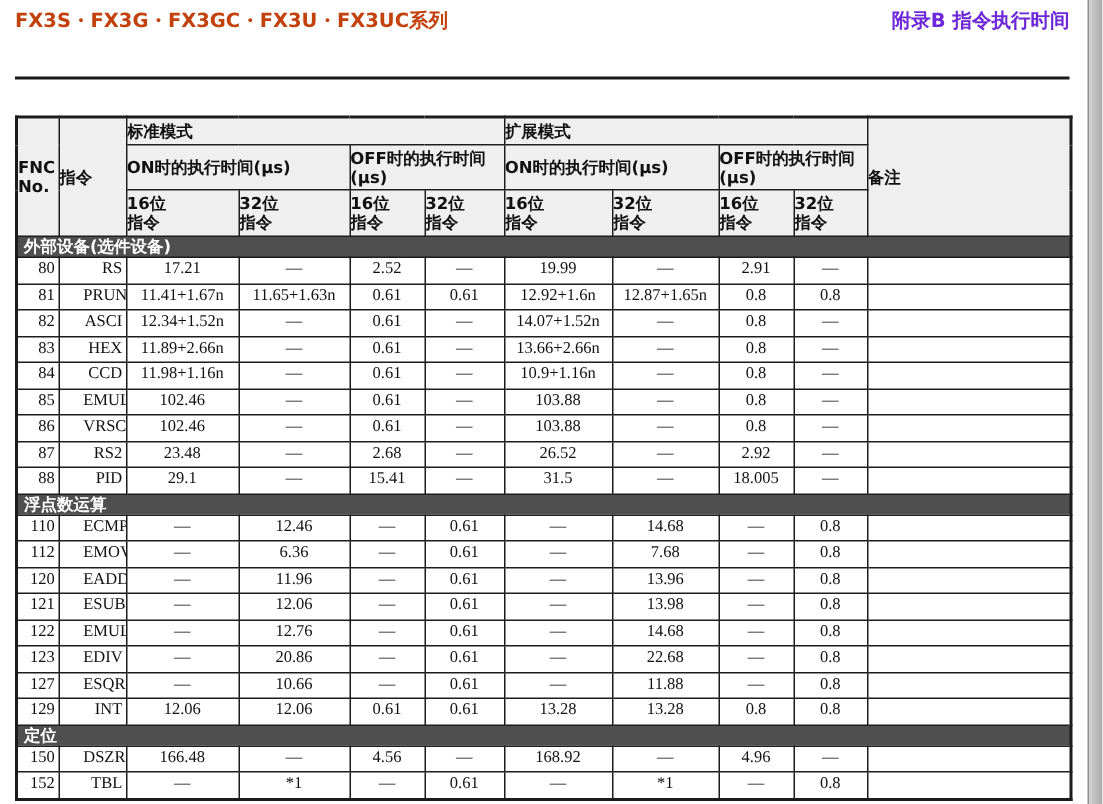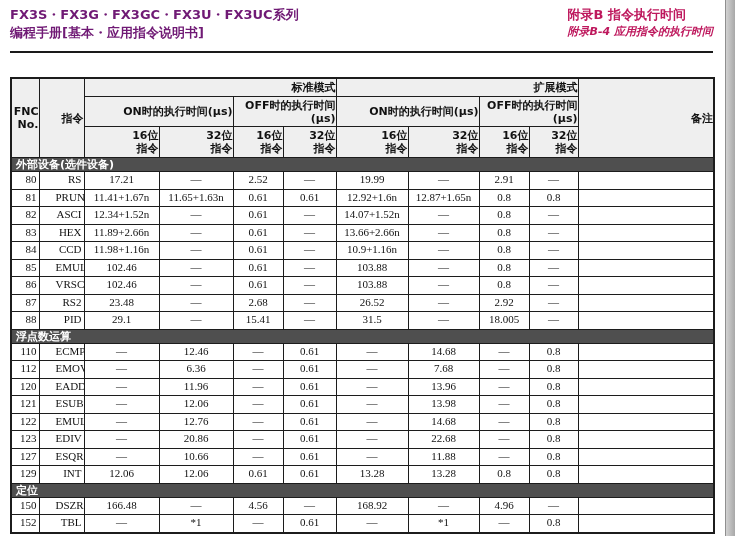--- a/index.html
+++ b/index.html
@@ -8,33 +8,33 @@
   .page{position:relative;width:735px;height:536px;background:#fff;overflow:hidden;}
 
   
   .edge-strip{position:absolute;top:0;right:0;width:9px;height:536px;
               background:linear-gradient(to right,#d2d2d2,#a8a8a8);
               border-left:1px solid #8f8f8f;}
 
   
   .doc-header{position:absolute;top:6px;left:10px;width:703px;height:44px;}
   .hdr-left{position:absolute;left:0;top:0;font-size:13px;font-weight:bold;
-            color:#701a75;line-height:18px;}
-  .hdr-right{position:absolute;right:0;top:0;text-align:left;color:#be185d;}
+            color:#c2410c;line-height:18px;}
+  .hdr-right{position:absolute;right:0;top:0;text-align:right;color:#6d28d9;}
   .hdr-right .title{font-size:13px;font-weight:bold;line-height:18px;}
   .hdr-right .subtitle{font-size:11px;font-style:italic;font-weight:bold;line-height:16px;}
   .header-rule{position:absolute;top:51px;left:10px;width:703px;height:0;
                border-top:2px solid #1a1a1a;}
 
   
   table{position:absolute;top:77px;left:10px;border-collapse:collapse;
         table-layout:fixed;width:703px;border:2px solid #1c1c1c;}
   th,td{border:1px solid #1c1c1c;overflow:hidden;}
   thead th{background:#efefef;font-size:11px;font-weight:bold;color:#111;
-           white-space:pre-line;text-align:right;vertical-align:middle;
+           white-space:pre-line;text-align:left;vertical-align:middle;
            padding:1px 0;line-height:13px;}
   th.mode{height:15px;}
   th.onoff{height:27px;}
   th.bits{height:28px;}
   tbody td{font-family:"Liberation Serif","DejaVu Serif",serif;font-size:11px;
            color:#111;height:16.5px;padding:0 2px;line-height:1.05;
            vertical-align:middle;white-space:nowrap;}
   tr.band td{background:#4f4f4f;color:#fff;height:13px;
              font-family:"DejaVu Sans","Liberation Sans",sans-serif;
              font-size:11px;font-weight:bold;text-align:left;padding:0 4px;
@@ -45,25 +45,23 @@
   td.c-rem{text-align:left;}
 </style>
 </head>
 <body>
 
 <div class="page">
 
   <div class="doc-header">
     <div class="hdr-left">
       <div>FX3S・FX3G・FX3GC・FX3U・FX3UC系列</div>
-      <div>编程手册[基本・应用指令说明书]</div>
     </div>
     <div class="hdr-right">
       <div class="title">附录B 指令执行时间</div>
-      <div class="subtitle">附录B-4 应用指令的执行时间</div>
     </div>
   </div>
   <div class="header-rule"></div>
 
   <table>
     <colgroup>
       <col style="width:28px">
         <col style="width:45px">
       <col style="width:75px">
         <col style="width:74px">

